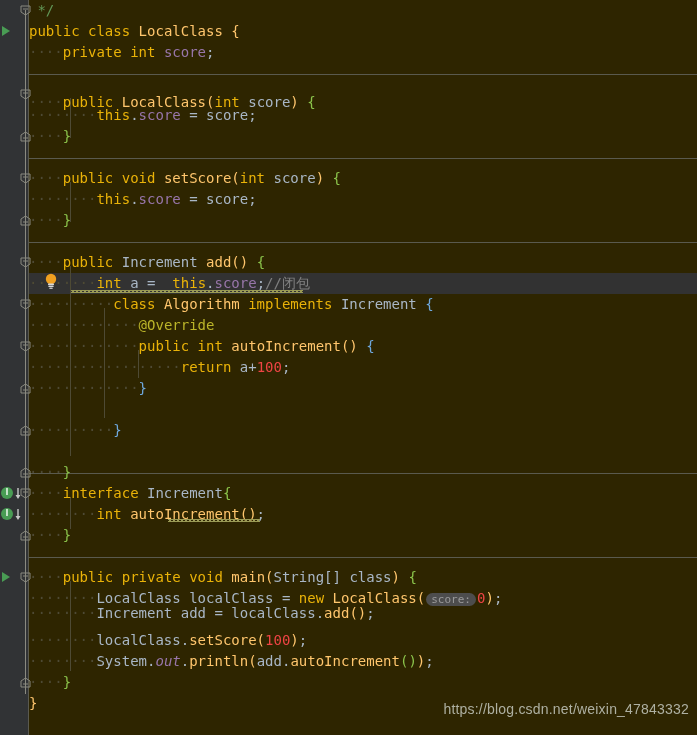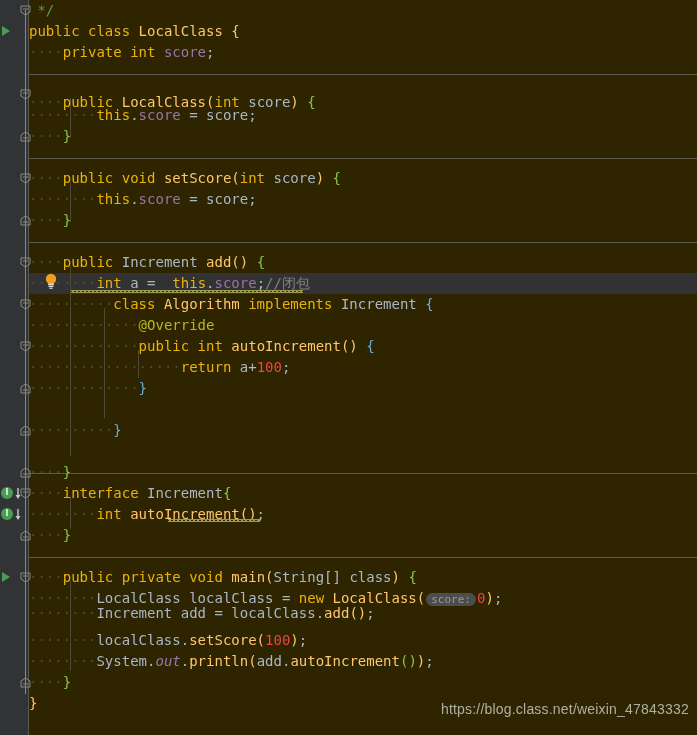--- a/index.html
+++ b/index.html
@@ -389,15 +389,15 @@
 
   <div class="bulb" style="left:43px; top:272px">
     <svg width="16" height="18" viewBox="0 0 16 18">
       <circle cx="8" cy="7" r="5.2" fill="#f0a020"></circle>
       <rect x="5" y="11.5" width="6" height="1.6" rx="0.5" fill="#d8d8d8"></rect>
       <rect x="5.4" y="13.6" width="5.2" height="1.5" rx="0.5" fill="#d8d8d8"></rect>
       <rect x="6.3" y="15.6" width="3.4" height="1.3" rx="0.5" fill="#bdbdbd"></rect>
     </svg>
   </div>
 
-  <div id="watermark">https://blog.class.net/weixin_47843332</div>
+  <div id="watermark">https://blog.csdn.net/weixin_47843332</div>
 
 </div>
 
 </body></html>

